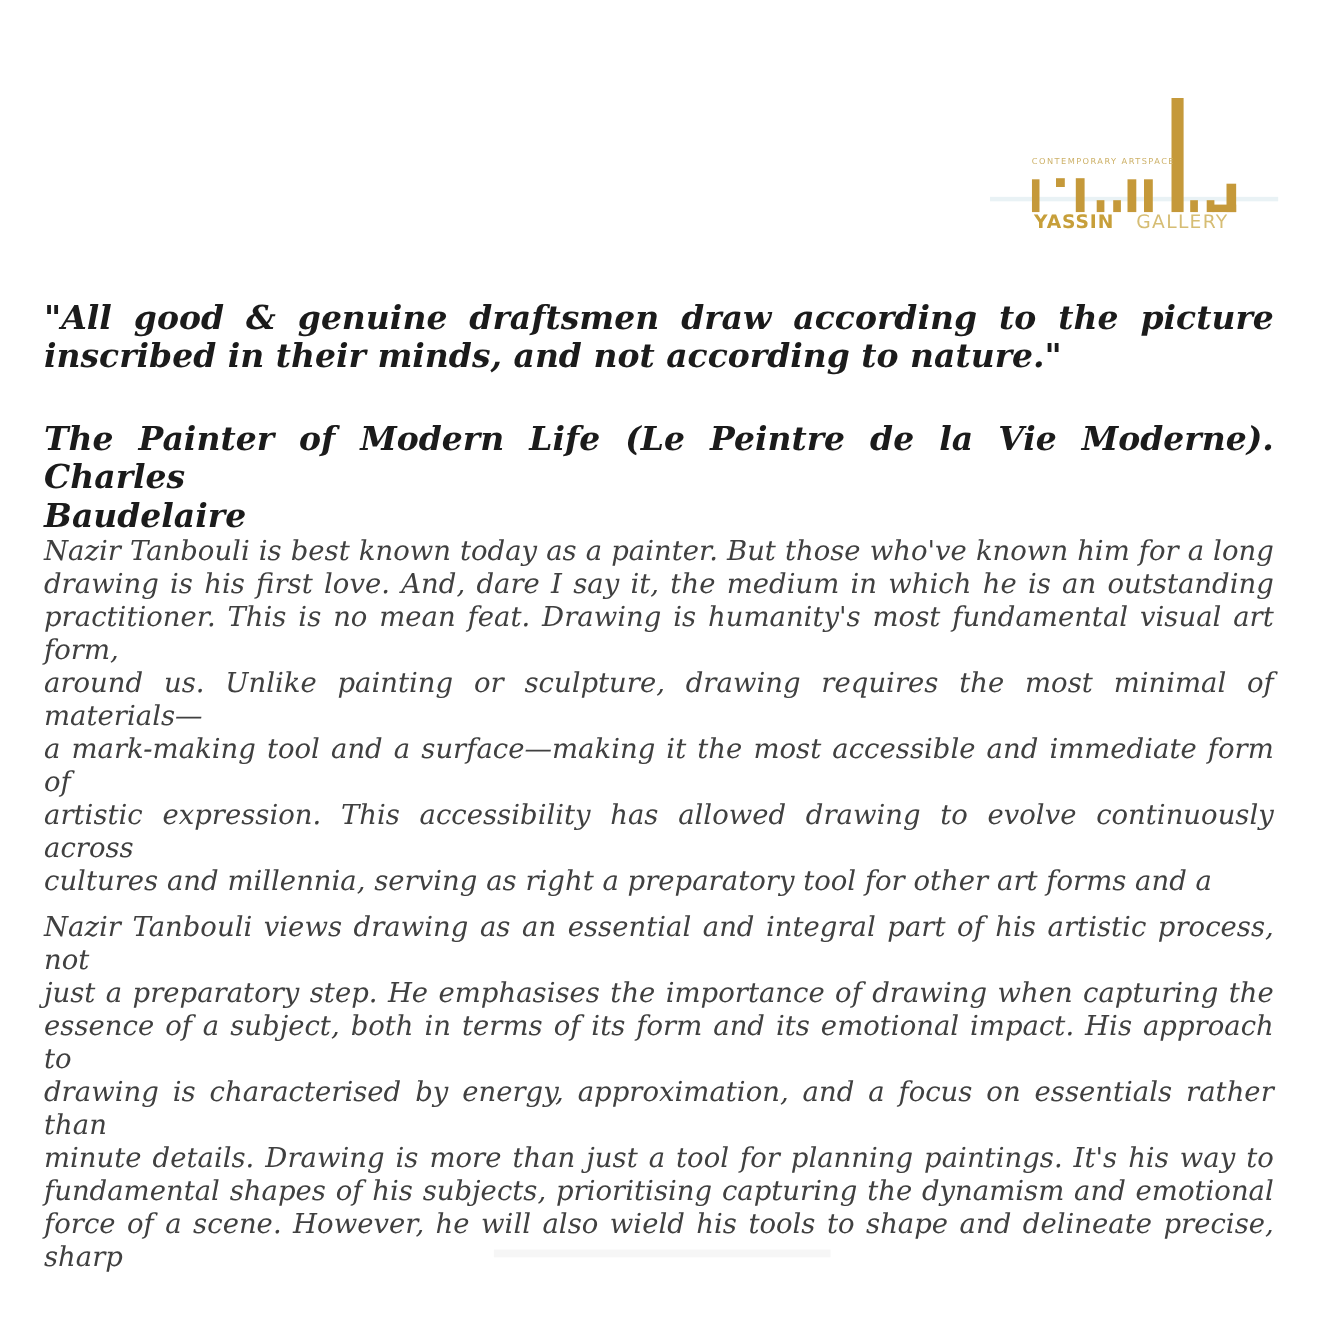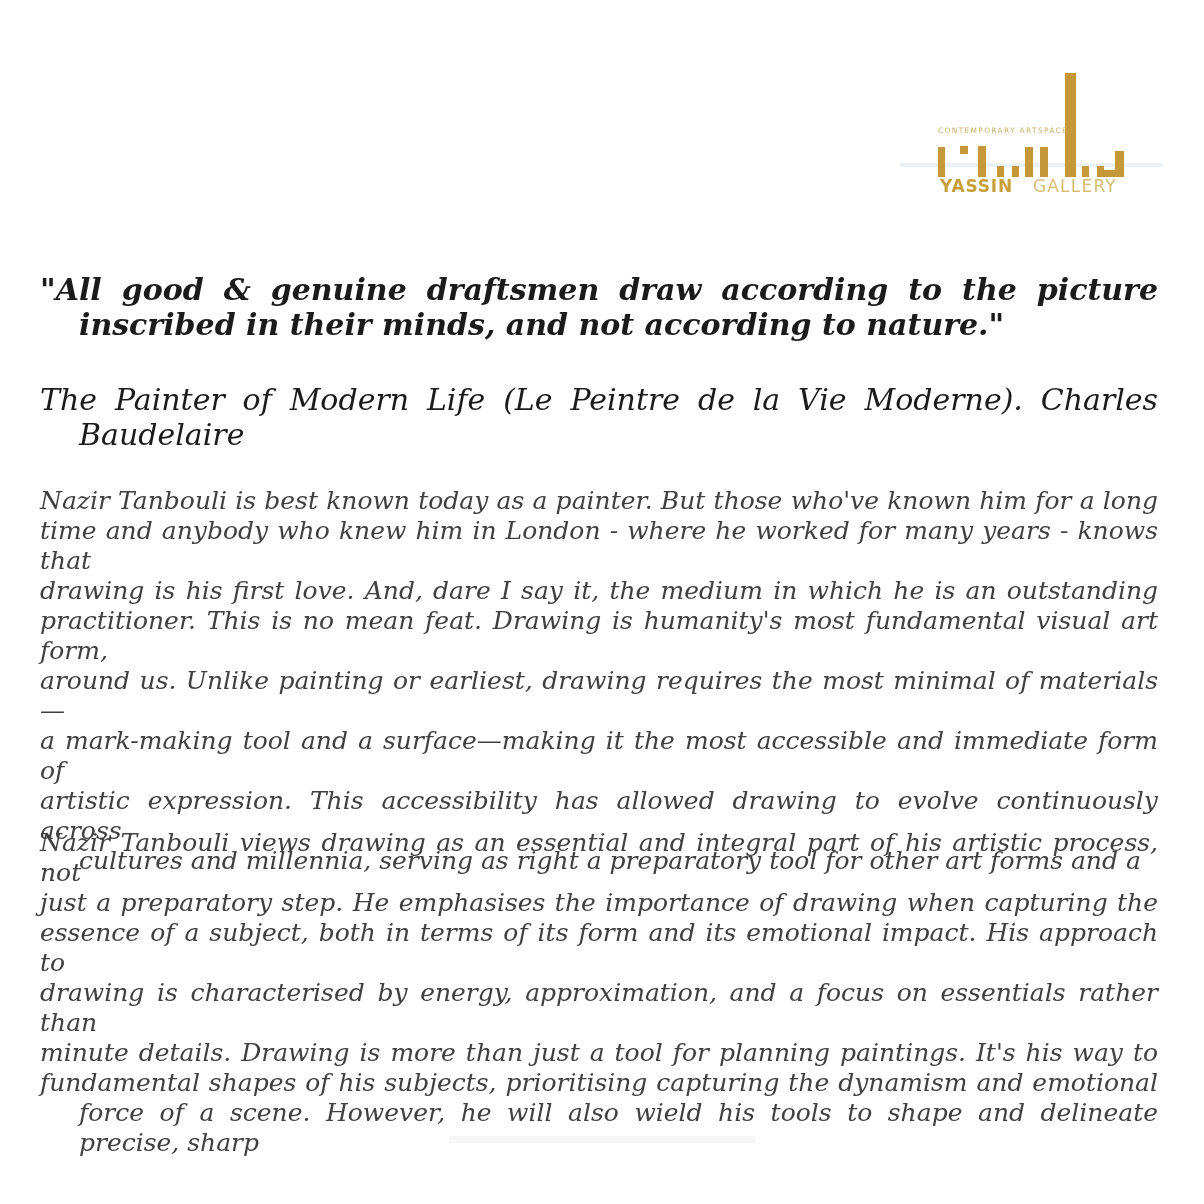--- a/index.html
+++ b/index.html
@@ -13,21 +13,21 @@
     height: 1204px;
     background: #ffffff;
     overflow: hidden;
     font-family: "DejaVu Serif", "Liberation Serif", serif;
   }
 
   
   .logo {
     position: absolute;
     left: 905px;
-    top: 56px;
+    top: 72px;
     width: 270px;
     height: 148px;
   }
   .logo-underline {
     position: absolute;
     left: -5px;
     top: 107px;
     width: 262px;
     height: 4px;
     background: #e2edf2;
@@ -79,35 +79,34 @@
     position: absolute;
     left: 40px;
     width: 1118px;
   }
   .jline {
     text-align: justify;
     text-align-last: justify;
   }
   .jline:last-child {
     text-align-last: left;
-    margin-left: 39px;
   }
   .quote {
     top: 272px;
     font-size: 30px;
     line-height: 35px;
     font-weight: 700;
     font-style: italic;
     color: #1b1b1b;
   }
   .attribution {
     top: 382px;
     font-size: 30px;
     line-height: 35px;
-    font-weight: 400;
+    font-weight: 700;
     font-style: italic;
     color: #1b1b1b;
   }
   .para {
     font-size: 25px;
     line-height: 30px;
     font-style: italic;
     font-weight: 400;
     color: #404040;
   }
@@ -155,24 +154,23 @@
       <div class="jline">inscribed in their minds, and not according to nature."</div>
     </section>
 
   <section class="textblock attribution">
       <div class="jline">The Painter of Modern Life (Le Peintre de la Vie Moderne). Charles</div>
       <div class="jline">Baudelaire</div>
     </section>
 
   <section class="textblock para para1">
       <div class="jline">Nazir Tanbouli is best known today as a painter. But those who've known him for a long</div>
-      <div class="jline">time and anybody who knew him in London - where he worked for many years - knows that</div>
       <div class="jline">drawing is his first love. And, dare I say it, the medium in which he is an outstanding</div>
       <div class="jline">practitioner. This is no mean feat. Drawing is humanity's most fundamental visual art form,</div>
-      <div class="jline">around us. Unlike painting or earliest, drawing requires the most minimal of materials—</div>
+      <div class="jline">around us. Unlike painting or sculpture, drawing requires the most minimal of materials—</div>
       <div class="jline">a mark-making tool and a surface—making it the most accessible and immediate form of</div>
       <div class="jline">artistic expression. This accessibility has allowed drawing to evolve continuously across</div>
       <div class="jline">cultures and millennia, serving as right a preparatory tool for other art forms and a</div>
     </section>
 
   <section class="textblock para para2">
       <div class="jline">Nazir Tanbouli views drawing as an essential and integral part of his artistic process, not</div>
       <div class="jline">just a preparatory step. He emphasises the importance of drawing when capturing the</div>
       <div class="jline">essence of a subject, both in terms of its form and its emotional impact. His approach to</div>
       <div class="jline">drawing is characterised by energy, approximation, and a focus on essentials rather than</div>

